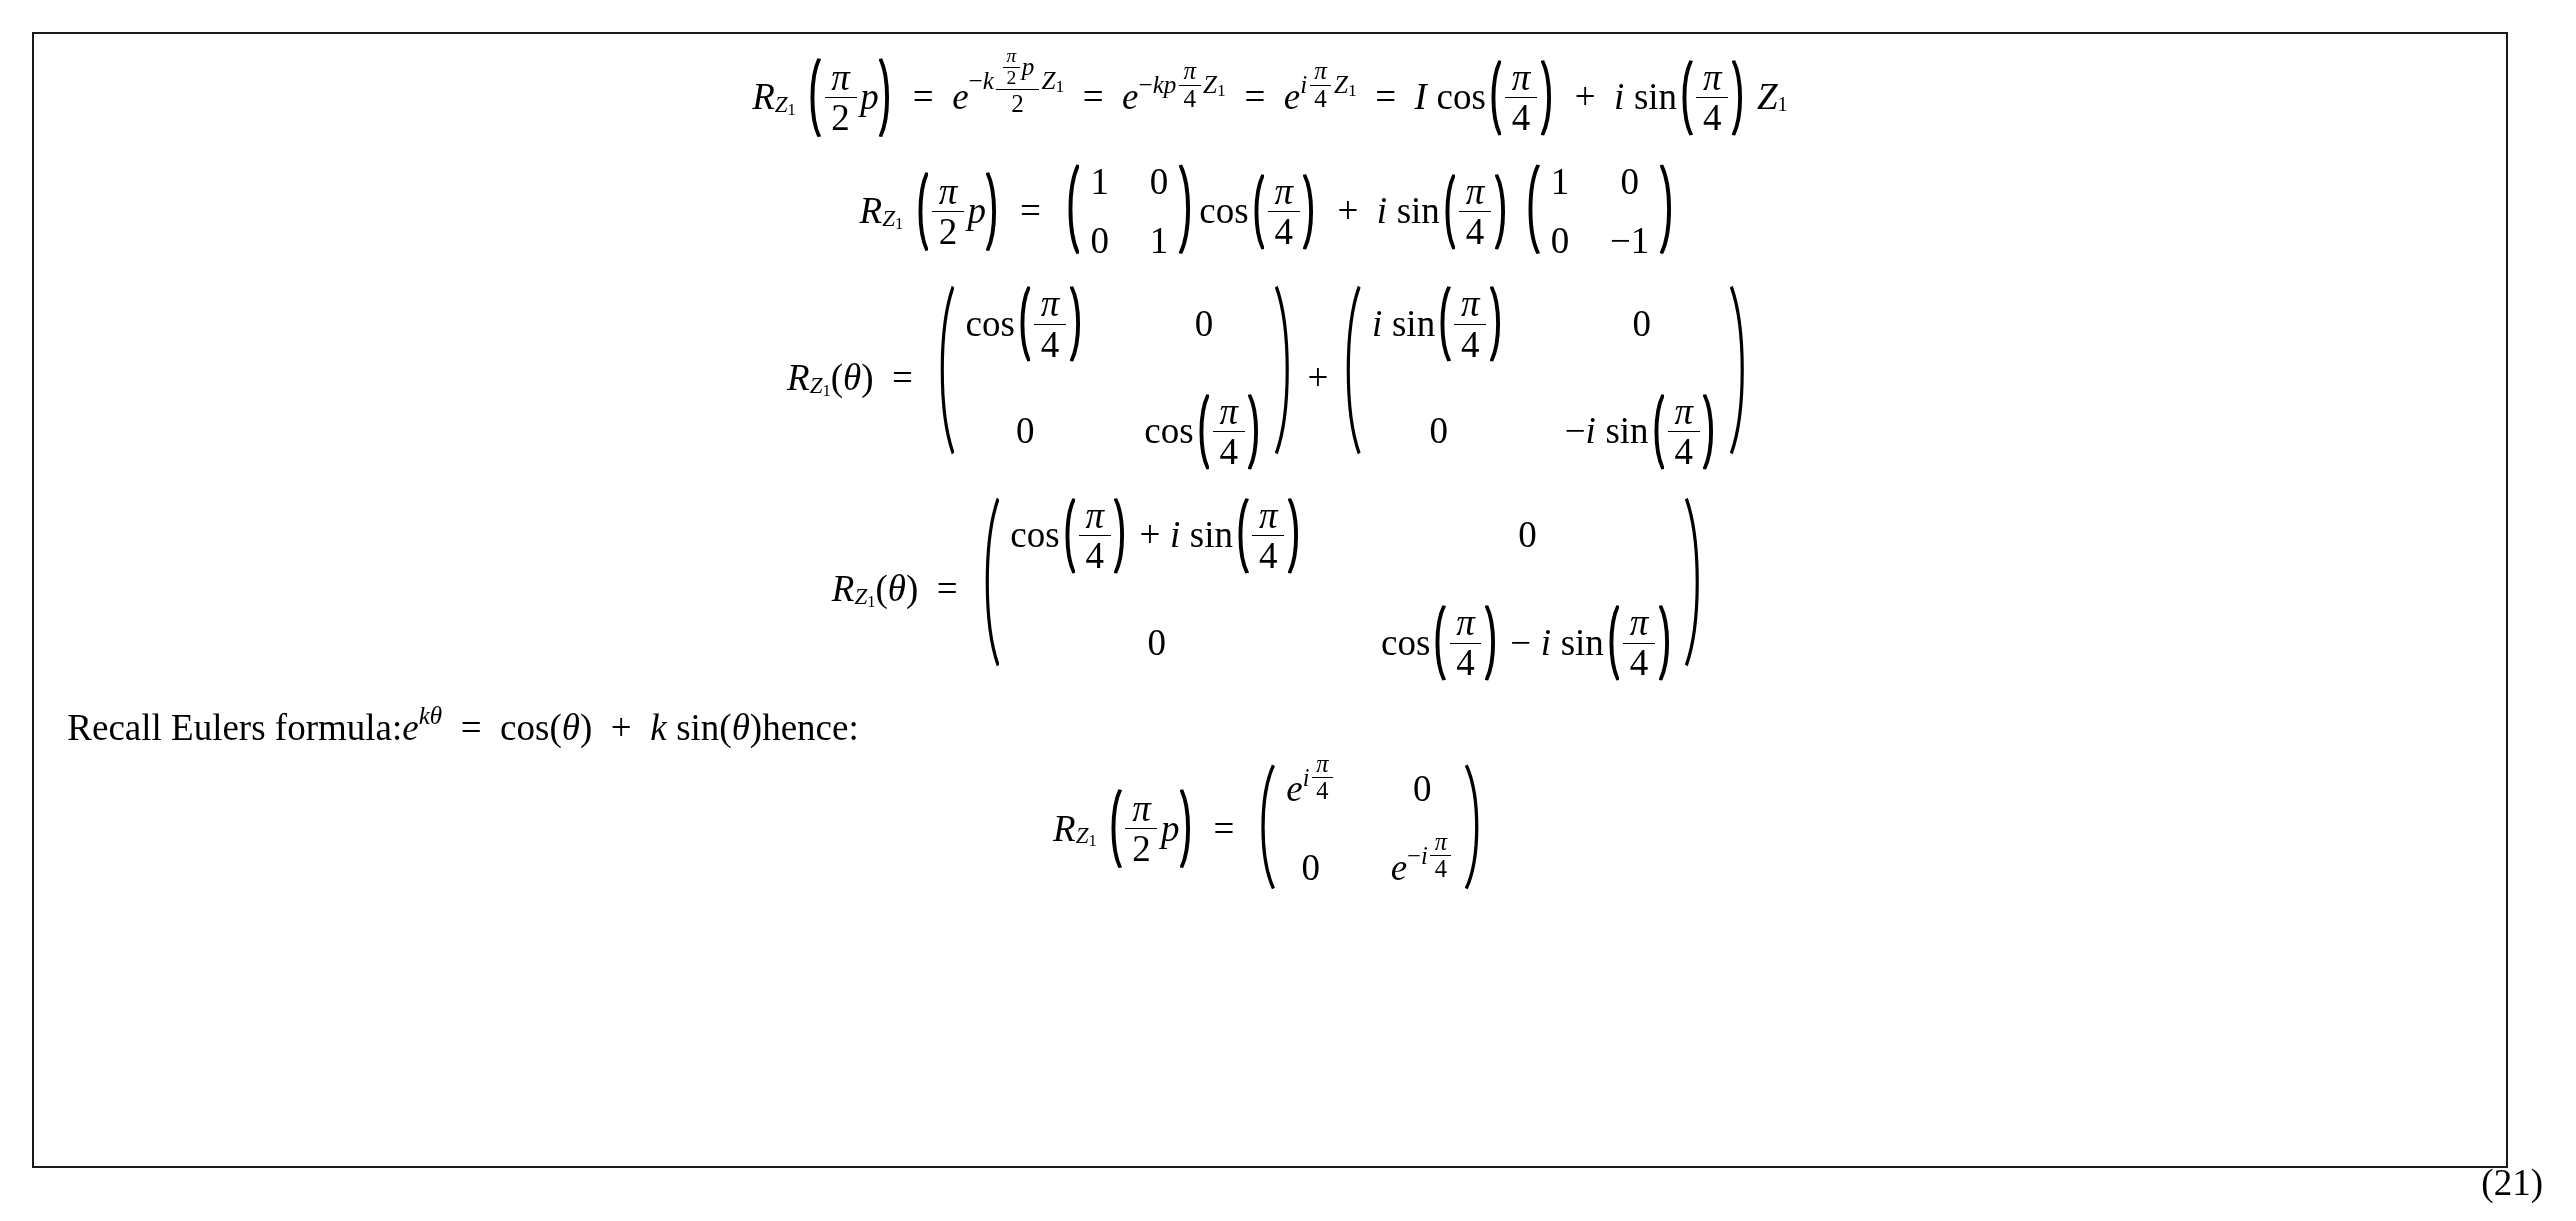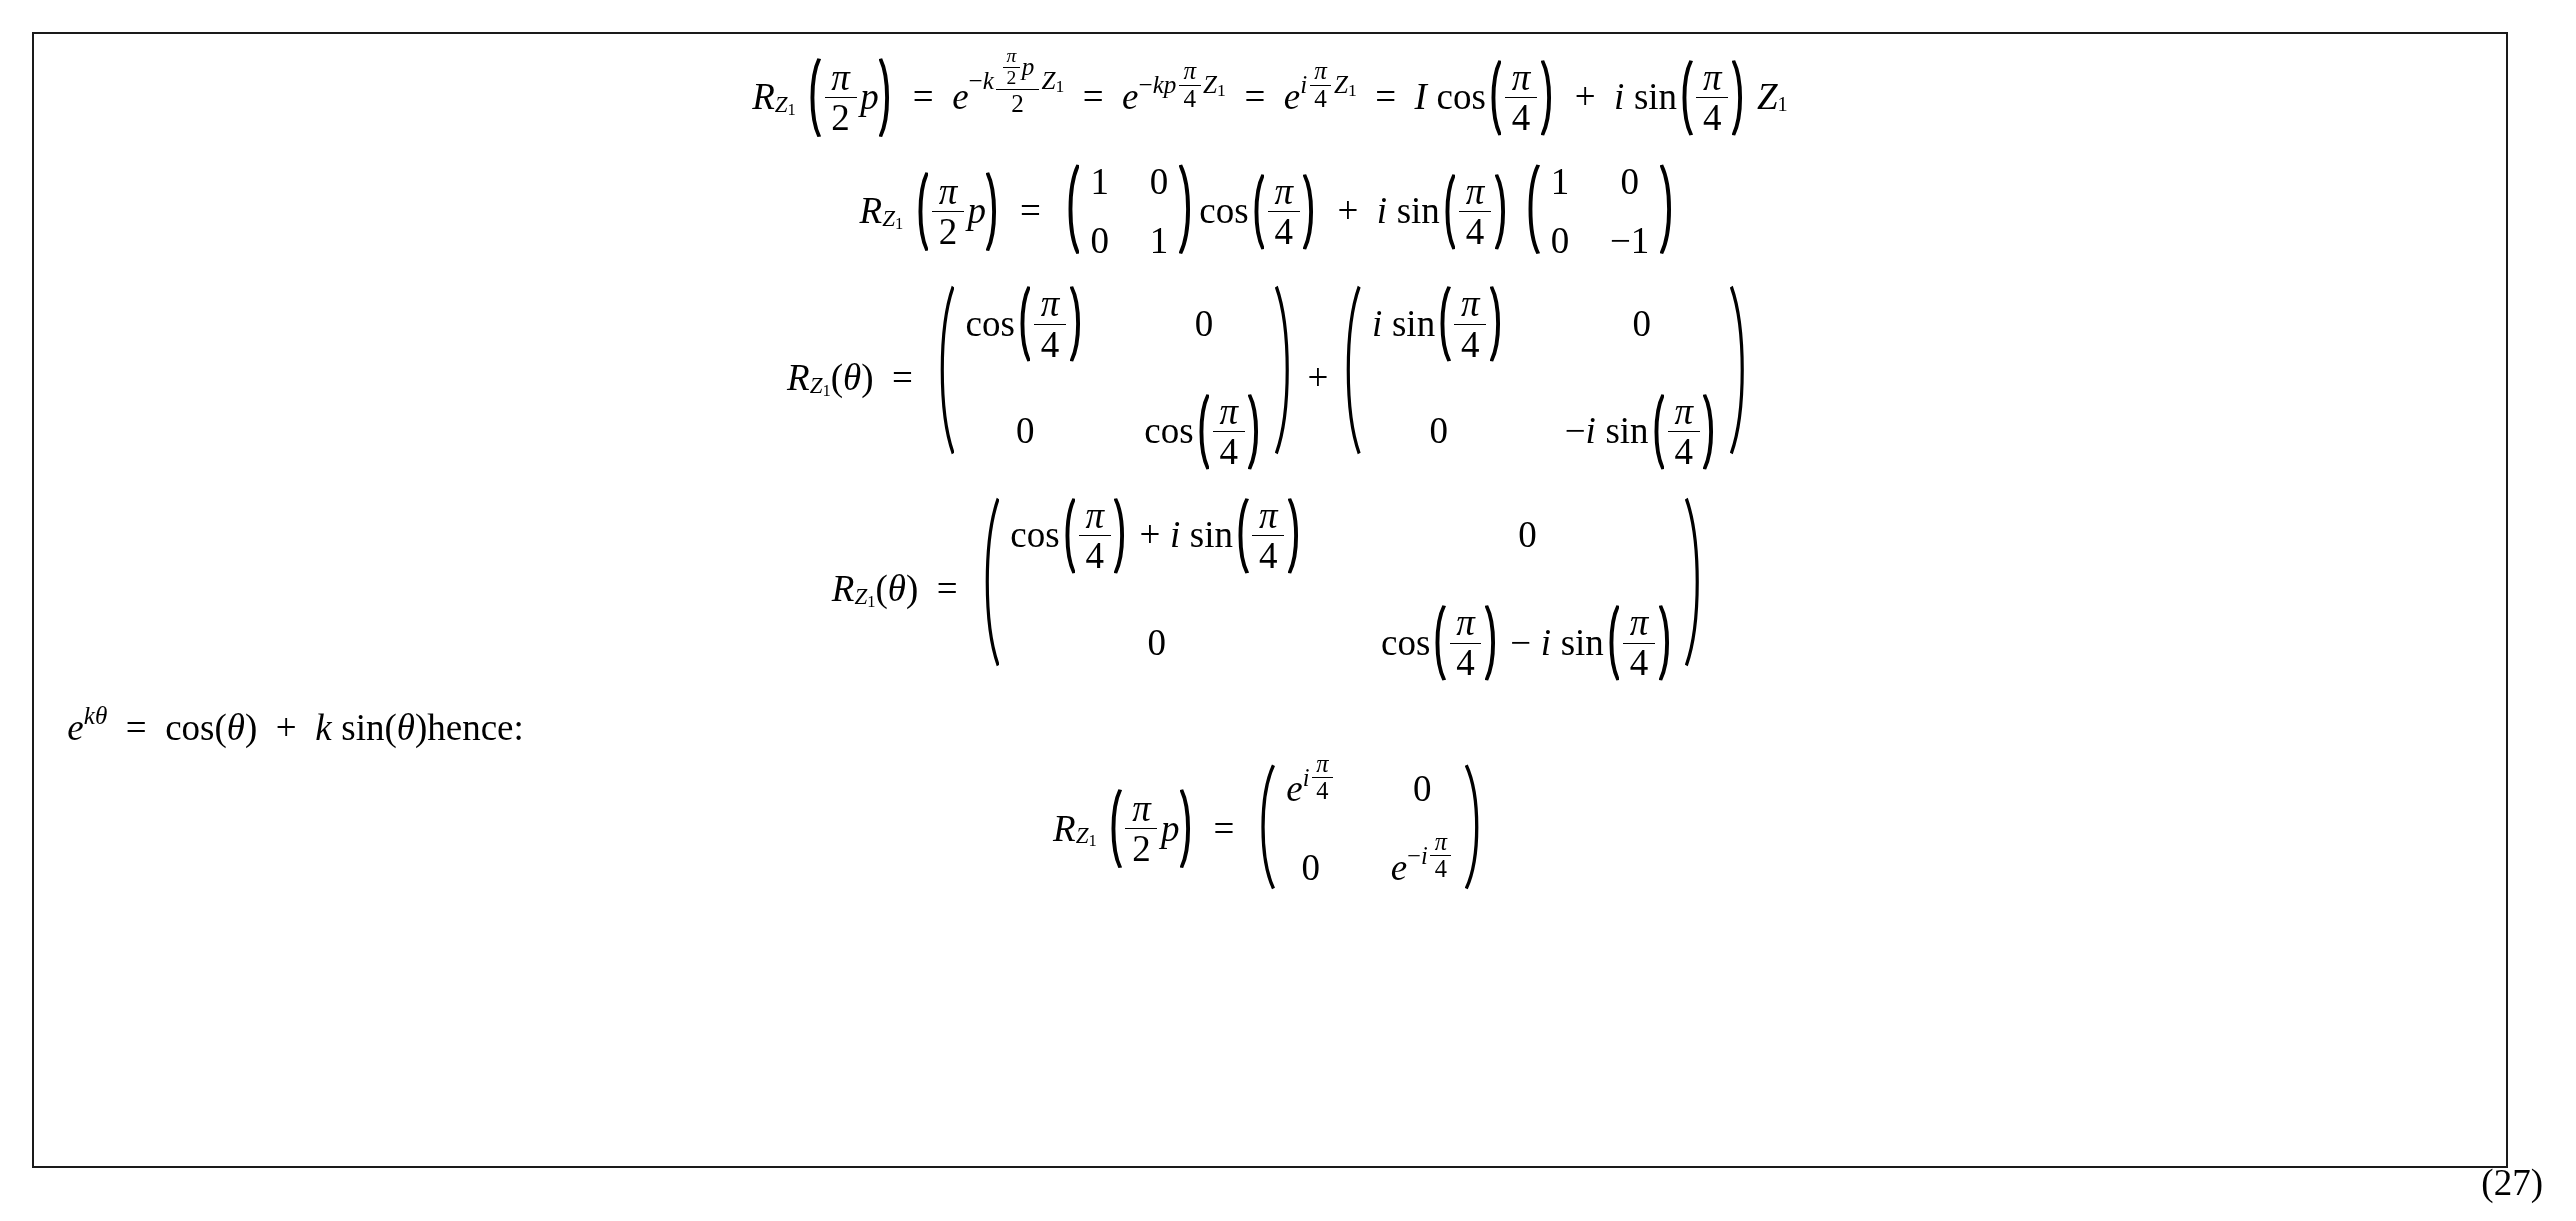--- a/index.html
+++ b/index.html
@@ -634,20 +634,21 @@
                 <svg viewBox="0 0 14 100" preserveAspectRatio="none">
                   <path d="M1,1 C12,25 12,75 1,99" fill="none" stroke="#000" stroke-width="2.4"></path>
                 </svg>
               </span>
           </span>
         </span>
       </div>
 
       <div class="line left r5">
         <span class="math text-line indent-left">
+          <span class="up">Recall Eulers formula: </span>
           <span class="it">e</span>
             <span style="font-size:0.68em;position:relative;top:-0.5em;"><span class="it">k</span><span class="it">θ</span></span>
           <span class="sp2"></span>
             <span class="up">=</span>
             <span class="sp2"></span>
           <span class="up">cos(</span>
             <span class="it">θ</span>
             <span class="up">)</span>
           <span class="sp2"></span>
             <span class="up">+</span>
@@ -723,16 +724,16 @@
                   <path d="M1,1 C12,25 12,75 1,99" fill="none" stroke="#000" stroke-width="2.6"></path>
                 </svg>
               </span>
           </span>
         </span>
       </div>
 
     </div>
   </div>
 
-  <div class="eq-number">(27)</div>
+  <div class="eq-number">(21)</div>
 
 </div>
 
 
 </body></html>

